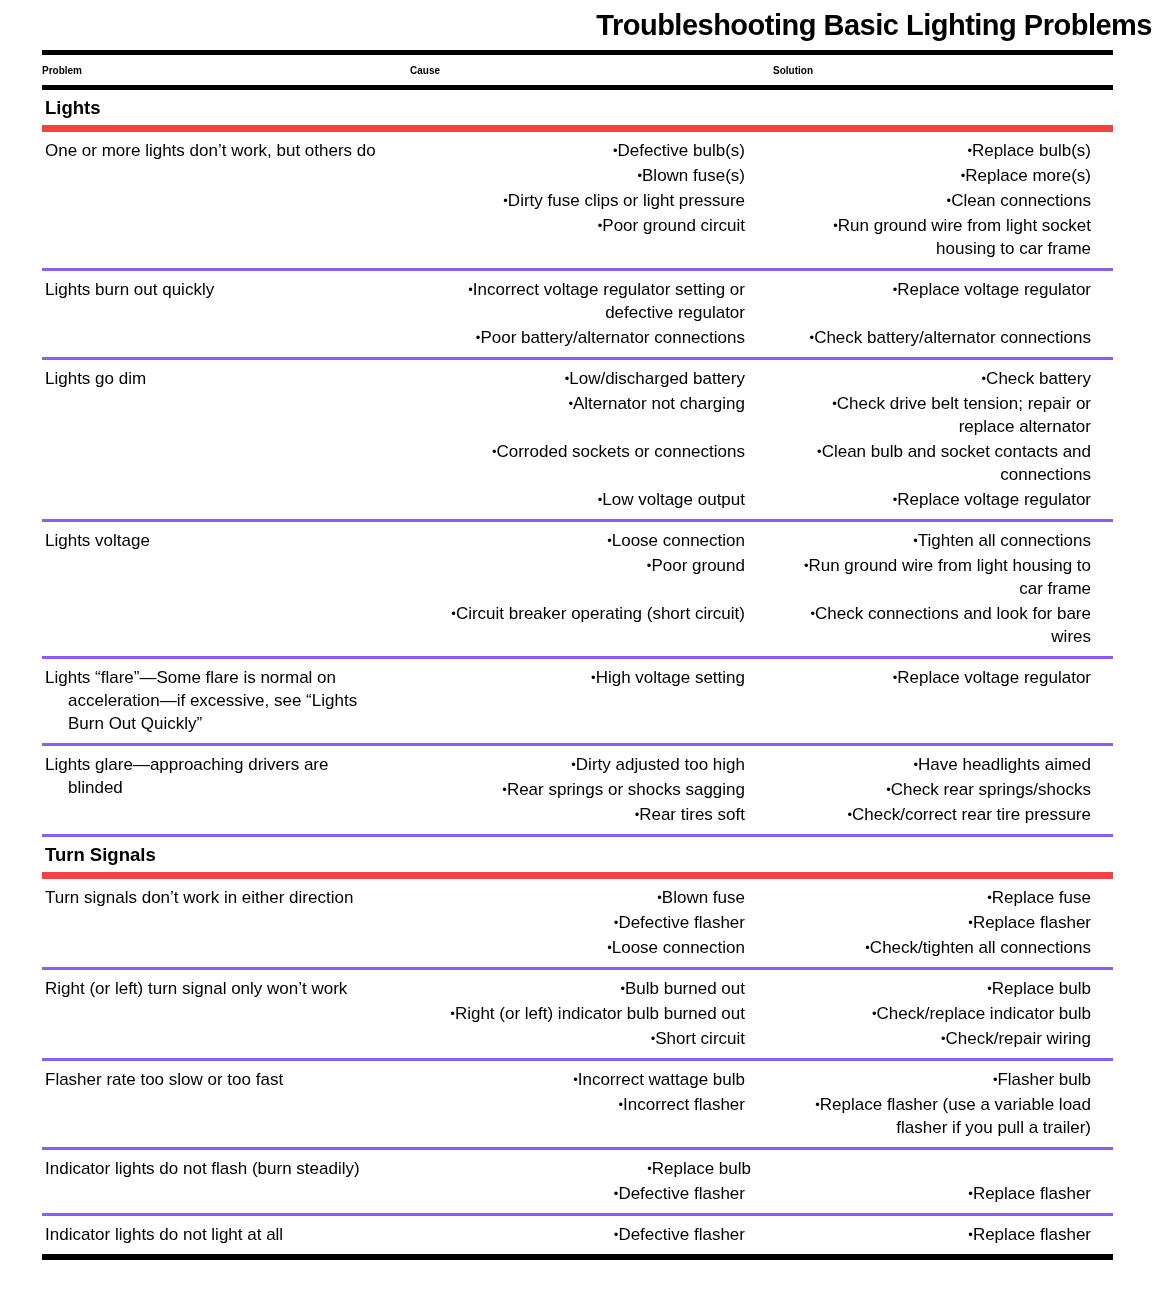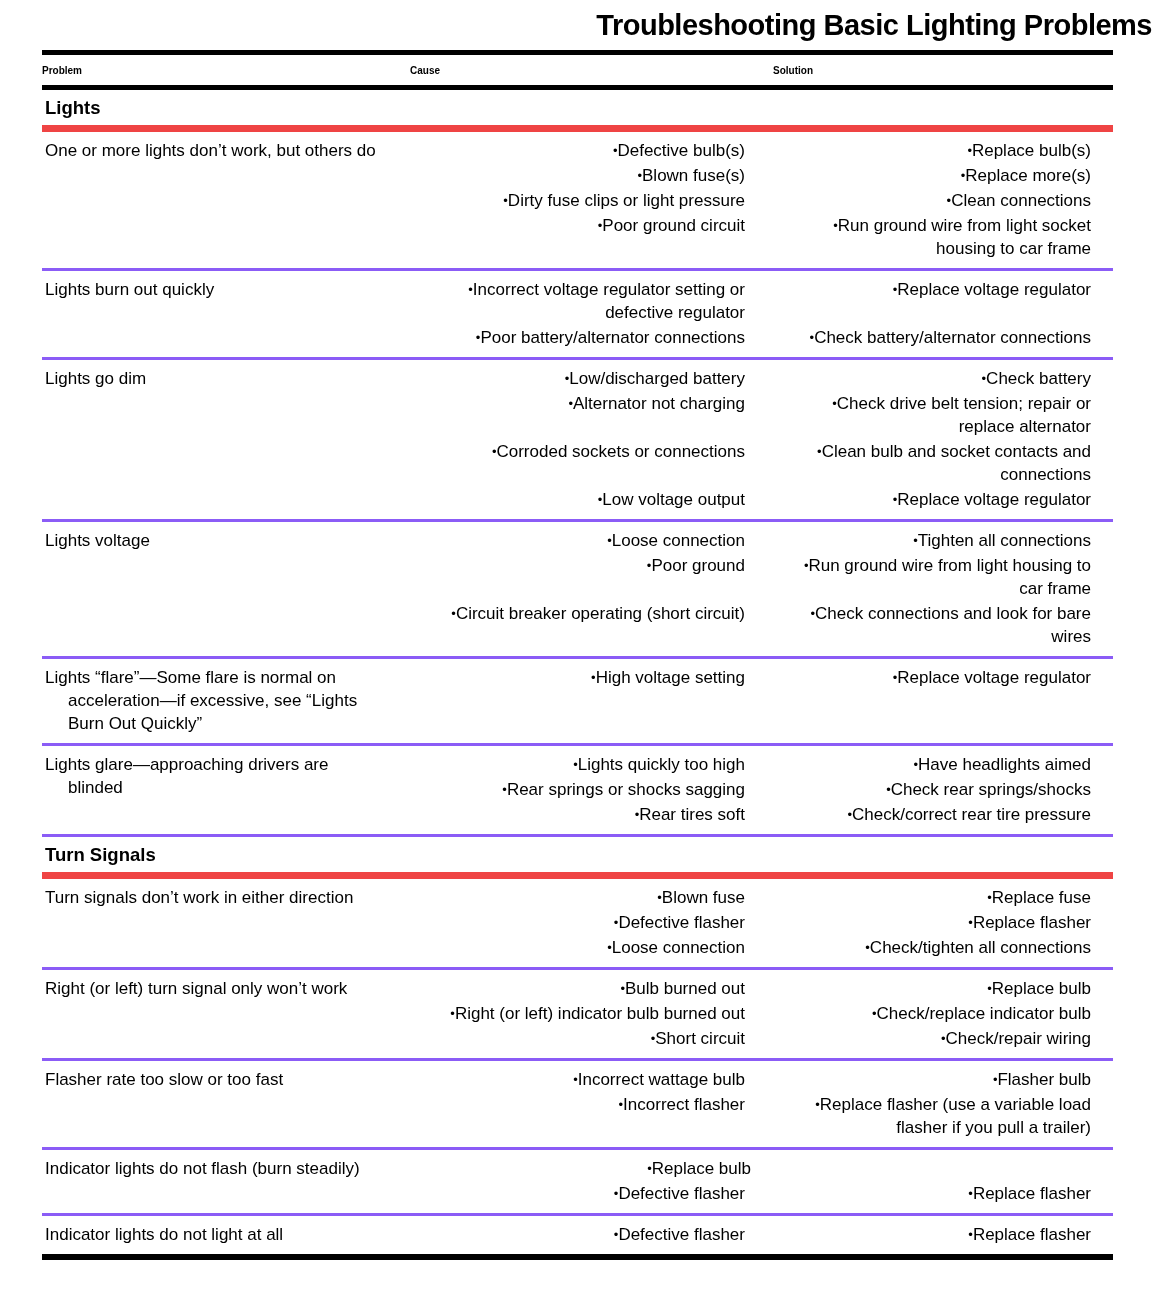--- a/index.html
+++ b/index.html
@@ -170,21 +170,21 @@
             <div class="pair">
               <div class="cell cause"><span class="bullet">•</span><span>High voltage setting</span></div>
               <div class="cell solution"><span class="bullet">•</span><span>Replace voltage regulator</span></div>
             </div>
           </div>
         </div>
         <div class="row">
           <div class="cell problem">Lights glare—approaching drivers are blinded</div>
           <div class="pairs">
             <div class="pair">
-              <div class="cell cause"><span class="bullet">•</span><span>Lights quickly too high</span></div>
+              <div class="cell cause"><span class="bullet">•</span><span>Dirty adjusted too high</span></div>
               <div class="cell solution"><span class="bullet">•</span><span>Have headlights aimed</span></div>
             </div>
             <div class="pair">
               <div class="cell cause"><span class="bullet">•</span><span>Rear springs or shocks sagging</span></div>
               <div class="cell solution"><span class="bullet">•</span><span>Check rear springs/shocks</span></div>
             </div>
             <div class="pair">
               <div class="cell cause"><span class="bullet">•</span><span>Rear tires soft</span></div>
               <div class="cell solution"><span class="bullet">•</span><span>Check/correct rear tire pressure</span></div>
             </div>

